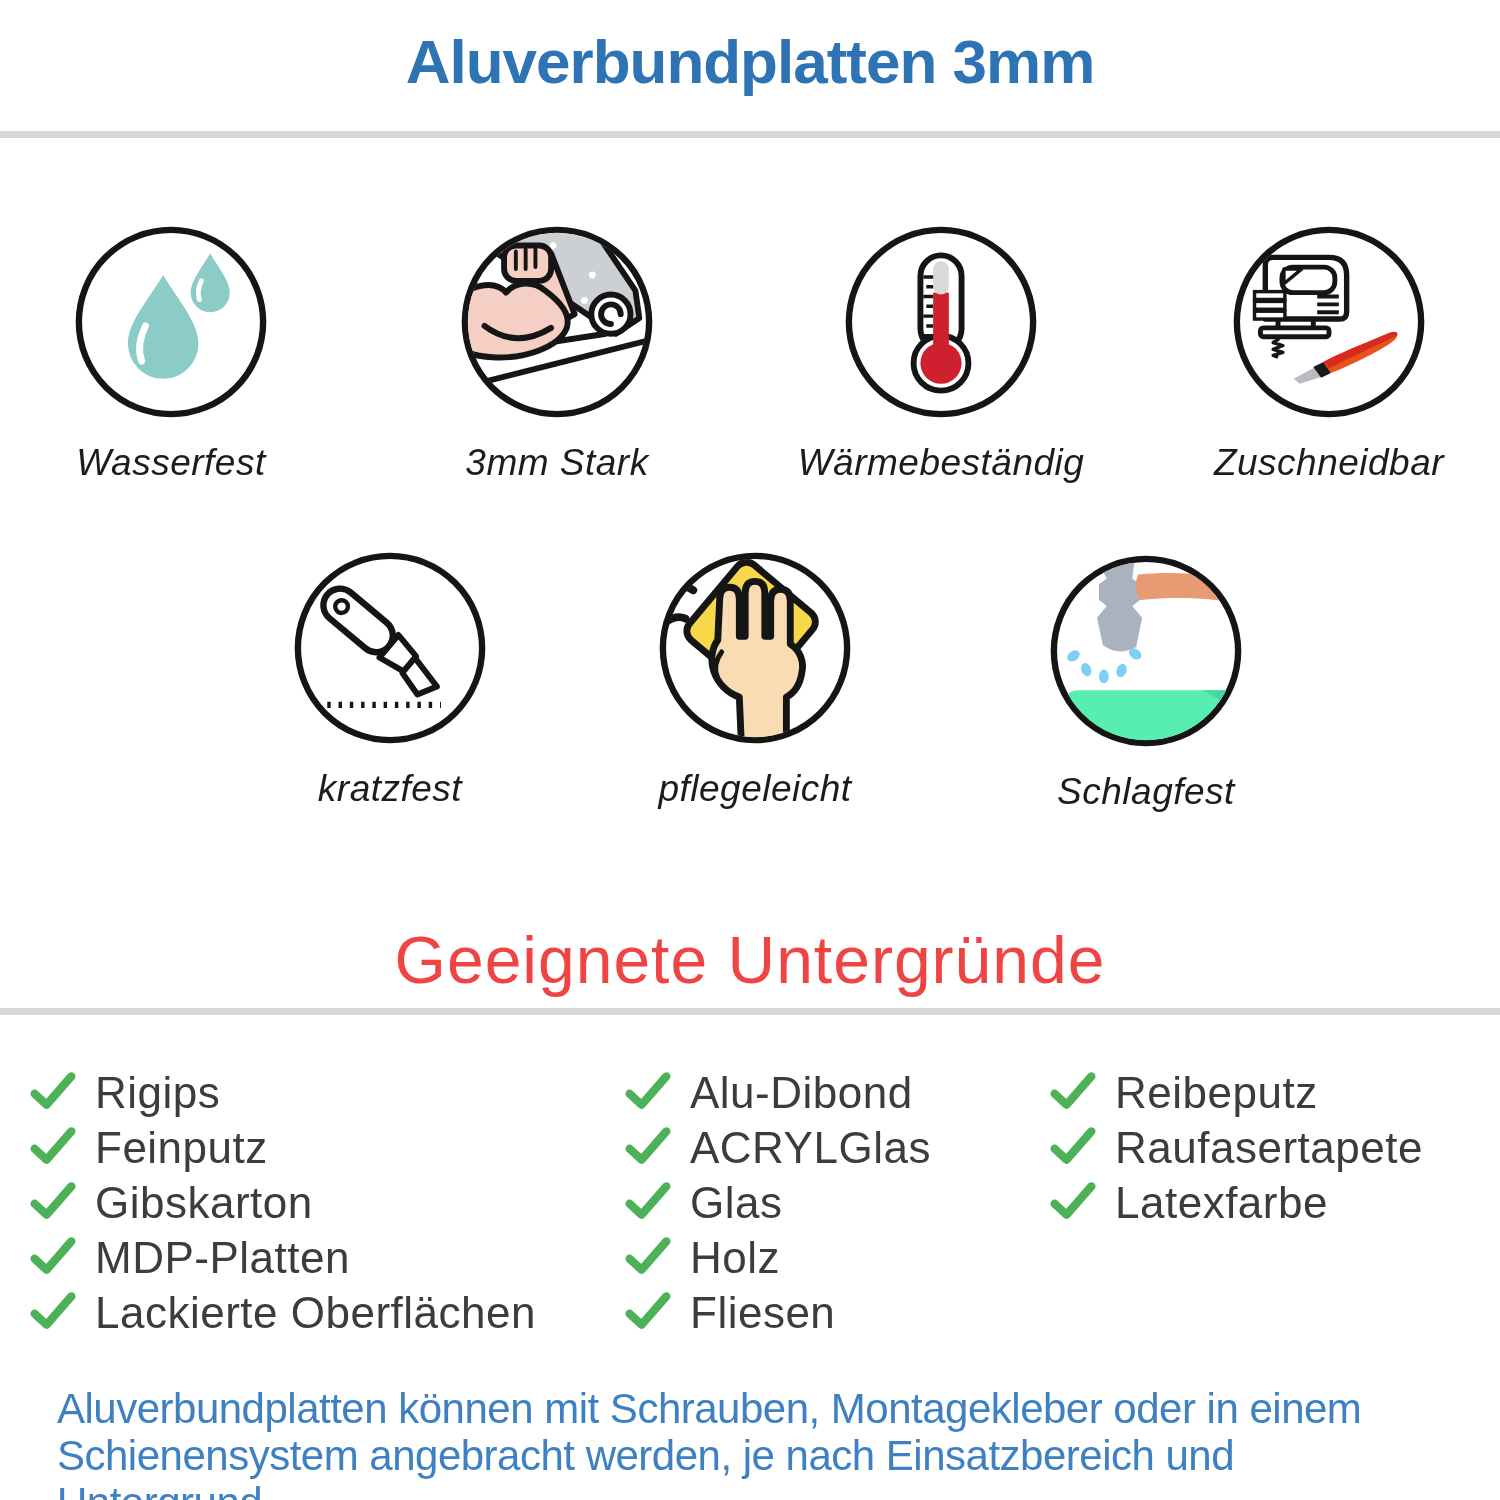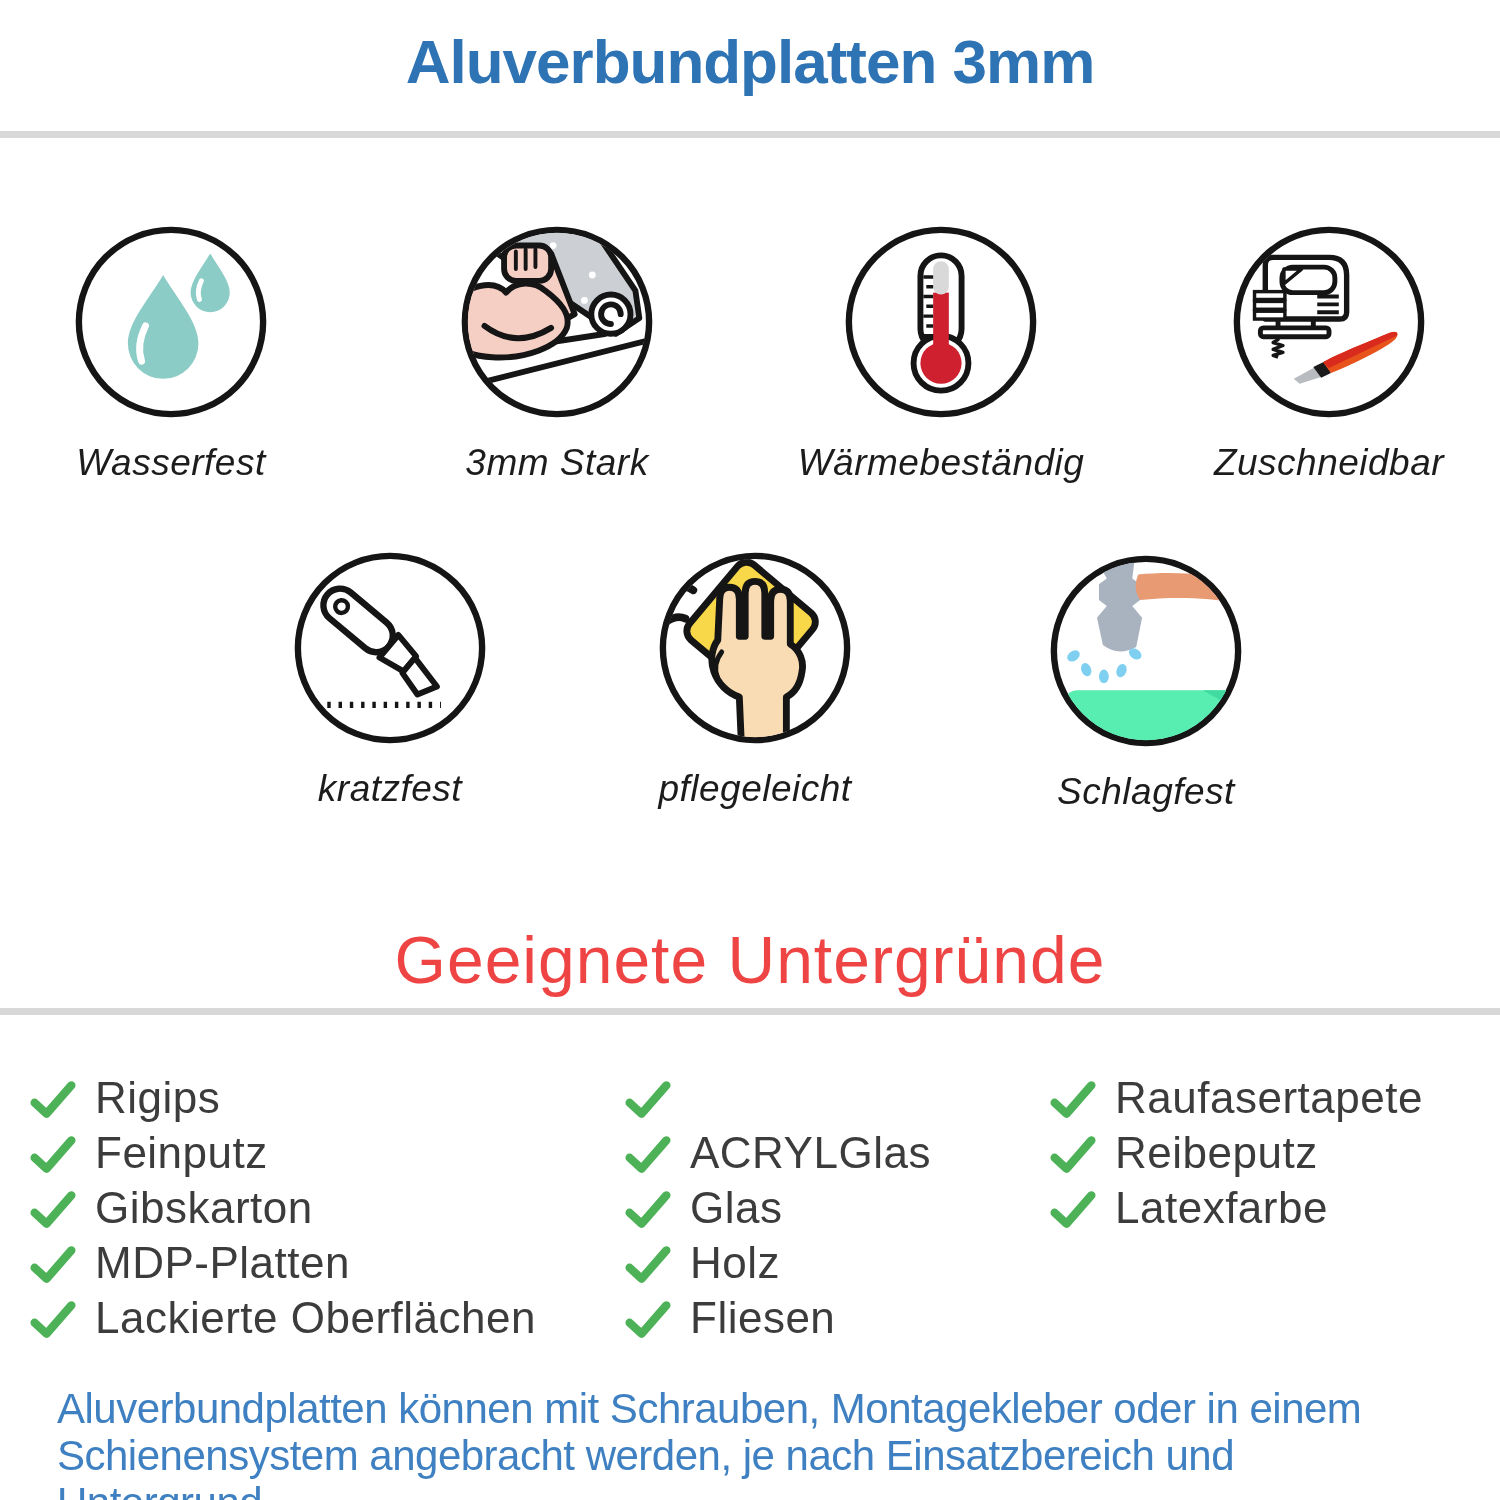--- a/index.html
+++ b/index.html
@@ -12,21 +12,21 @@
   .divider.d1{top:131px;}
   .divider.d2{top:1008px;}
   .title2{position:absolute;left:0;right:0;top:922px;text-align:center;
           font-size:66px;font-weight:normal;letter-spacing:1px;color:#ef4444;}
 
   .feature{position:absolute;width:300px;text-align:center;}
   .feature svg.badge{display:block;margin:0 auto;}
   .feature .flabel{margin-top:22px;font-size:37px;color:#1c1c1c;letter-spacing:0.5px;font-style:italic;}
 
   .subcol{position:absolute;top:1068px;}
-  .subitem{display:flex;align-items:flex-end;height:55px;}
+  .subitem{display:flex;align-items:flex-start;height:55px;}
   .subitem svg{flex:0 0 auto;}
   .subitem span{margin-left:19px;font-size:44px;color:#3c3c3c;letter-spacing:0.5px;white-space:nowrap;}
   #col1{left:30px;}
   #col2{left:625px;}
   #col3{left:1050px;}
 
   .footer{position:absolute;left:57px;top:1385px;width:1400px;
           font-size:42px;line-height:47px;color:#3e80c1;letter-spacing:-0.5px;}
 </style>
 </head>
@@ -201,20 +201,21 @@
         </svg>
       <span>Lackierte Oberflächen</span>
     </div>
   </div>
 
   <div class="subcol" id="col2">
     <div class="subitem">
       <svg width="46" height="46" viewBox="0 0 50 50">
           <path d="M5,28 L18,40 L45,9" stroke="#4db157" stroke-width="9" fill="none" stroke-linecap="round" stroke-linejoin="round"></path>
         </svg>
+      <span>Alu-Dibond</span>
     </div>
     <div class="subitem">
       <svg width="46" height="46" viewBox="0 0 50 50">
           <path d="M5,28 L18,40 L45,9" stroke="#4db157" stroke-width="9" fill="none" stroke-linecap="round" stroke-linejoin="round"></path>
         </svg>
       <span>ACRYLGlas</span>
     </div>
     <div class="subitem">
       <svg width="46" height="46" viewBox="0 0 50 50">
           <path d="M5,28 L18,40 L45,9" stroke="#4db157" stroke-width="9" fill="none" stroke-linecap="round" stroke-linejoin="round"></path>
@@ -233,27 +234,27 @@
         </svg>
       <span>Fliesen</span>
     </div>
   </div>
 
   <div class="subcol" id="col3">
     <div class="subitem">
       <svg width="46" height="46" viewBox="0 0 50 50">
           <path d="M5,28 L18,40 L45,9" stroke="#4db157" stroke-width="9" fill="none" stroke-linecap="round" stroke-linejoin="round"></path>
         </svg>
+      <span>Reibeputz</span>
+    </div>
+    <div class="subitem">
+      <svg width="46" height="46" viewBox="0 0 50 50">
+          <path d="M5,28 L18,40 L45,9" stroke="#4db157" stroke-width="9" fill="none" stroke-linecap="round" stroke-linejoin="round"></path>
+        </svg>
       <span>Raufasertapete</span>
-    </div>
-    <div class="subitem">
-      <svg width="46" height="46" viewBox="0 0 50 50">
-          <path d="M5,28 L18,40 L45,9" stroke="#4db157" stroke-width="9" fill="none" stroke-linecap="round" stroke-linejoin="round"></path>
-        </svg>
-      <span>Reibeputz</span>
     </div>
     <div class="subitem">
       <svg width="46" height="46" viewBox="0 0 50 50">
           <path d="M5,28 L18,40 L45,9" stroke="#4db157" stroke-width="9" fill="none" stroke-linecap="round" stroke-linejoin="round"></path>
         </svg>
       <span>Latexfarbe</span>
     </div>
   </div>
 
   <div class="footer">

